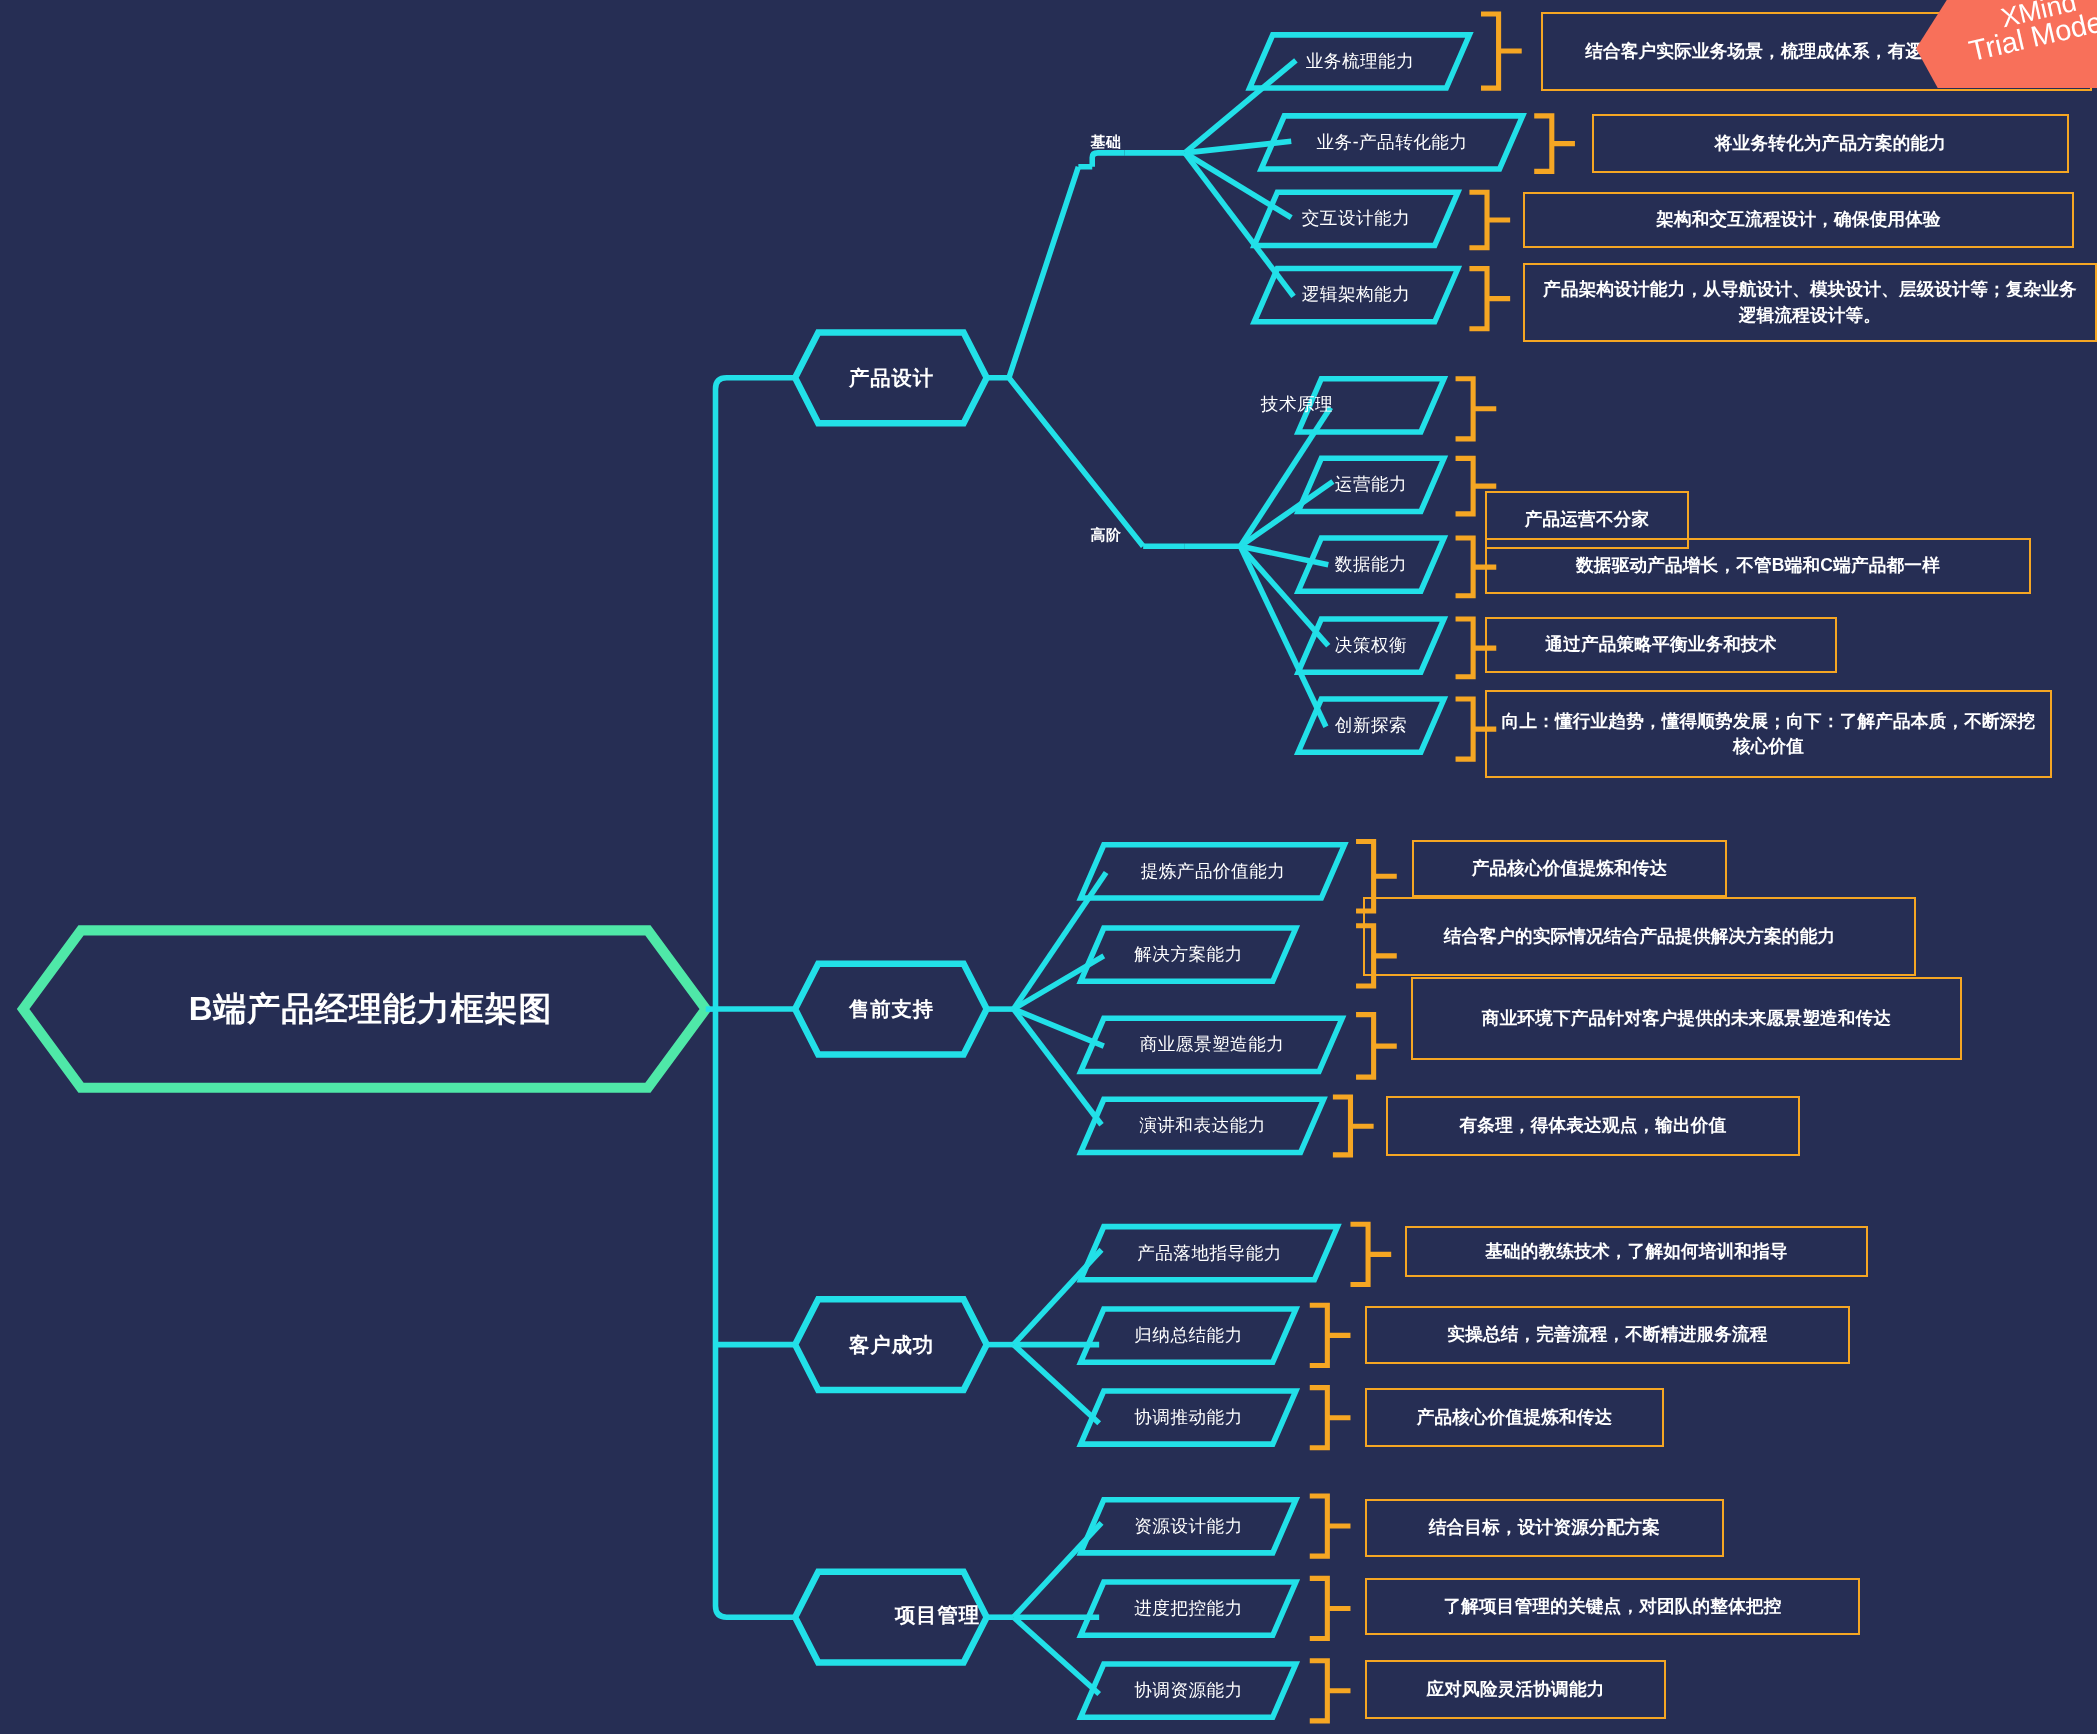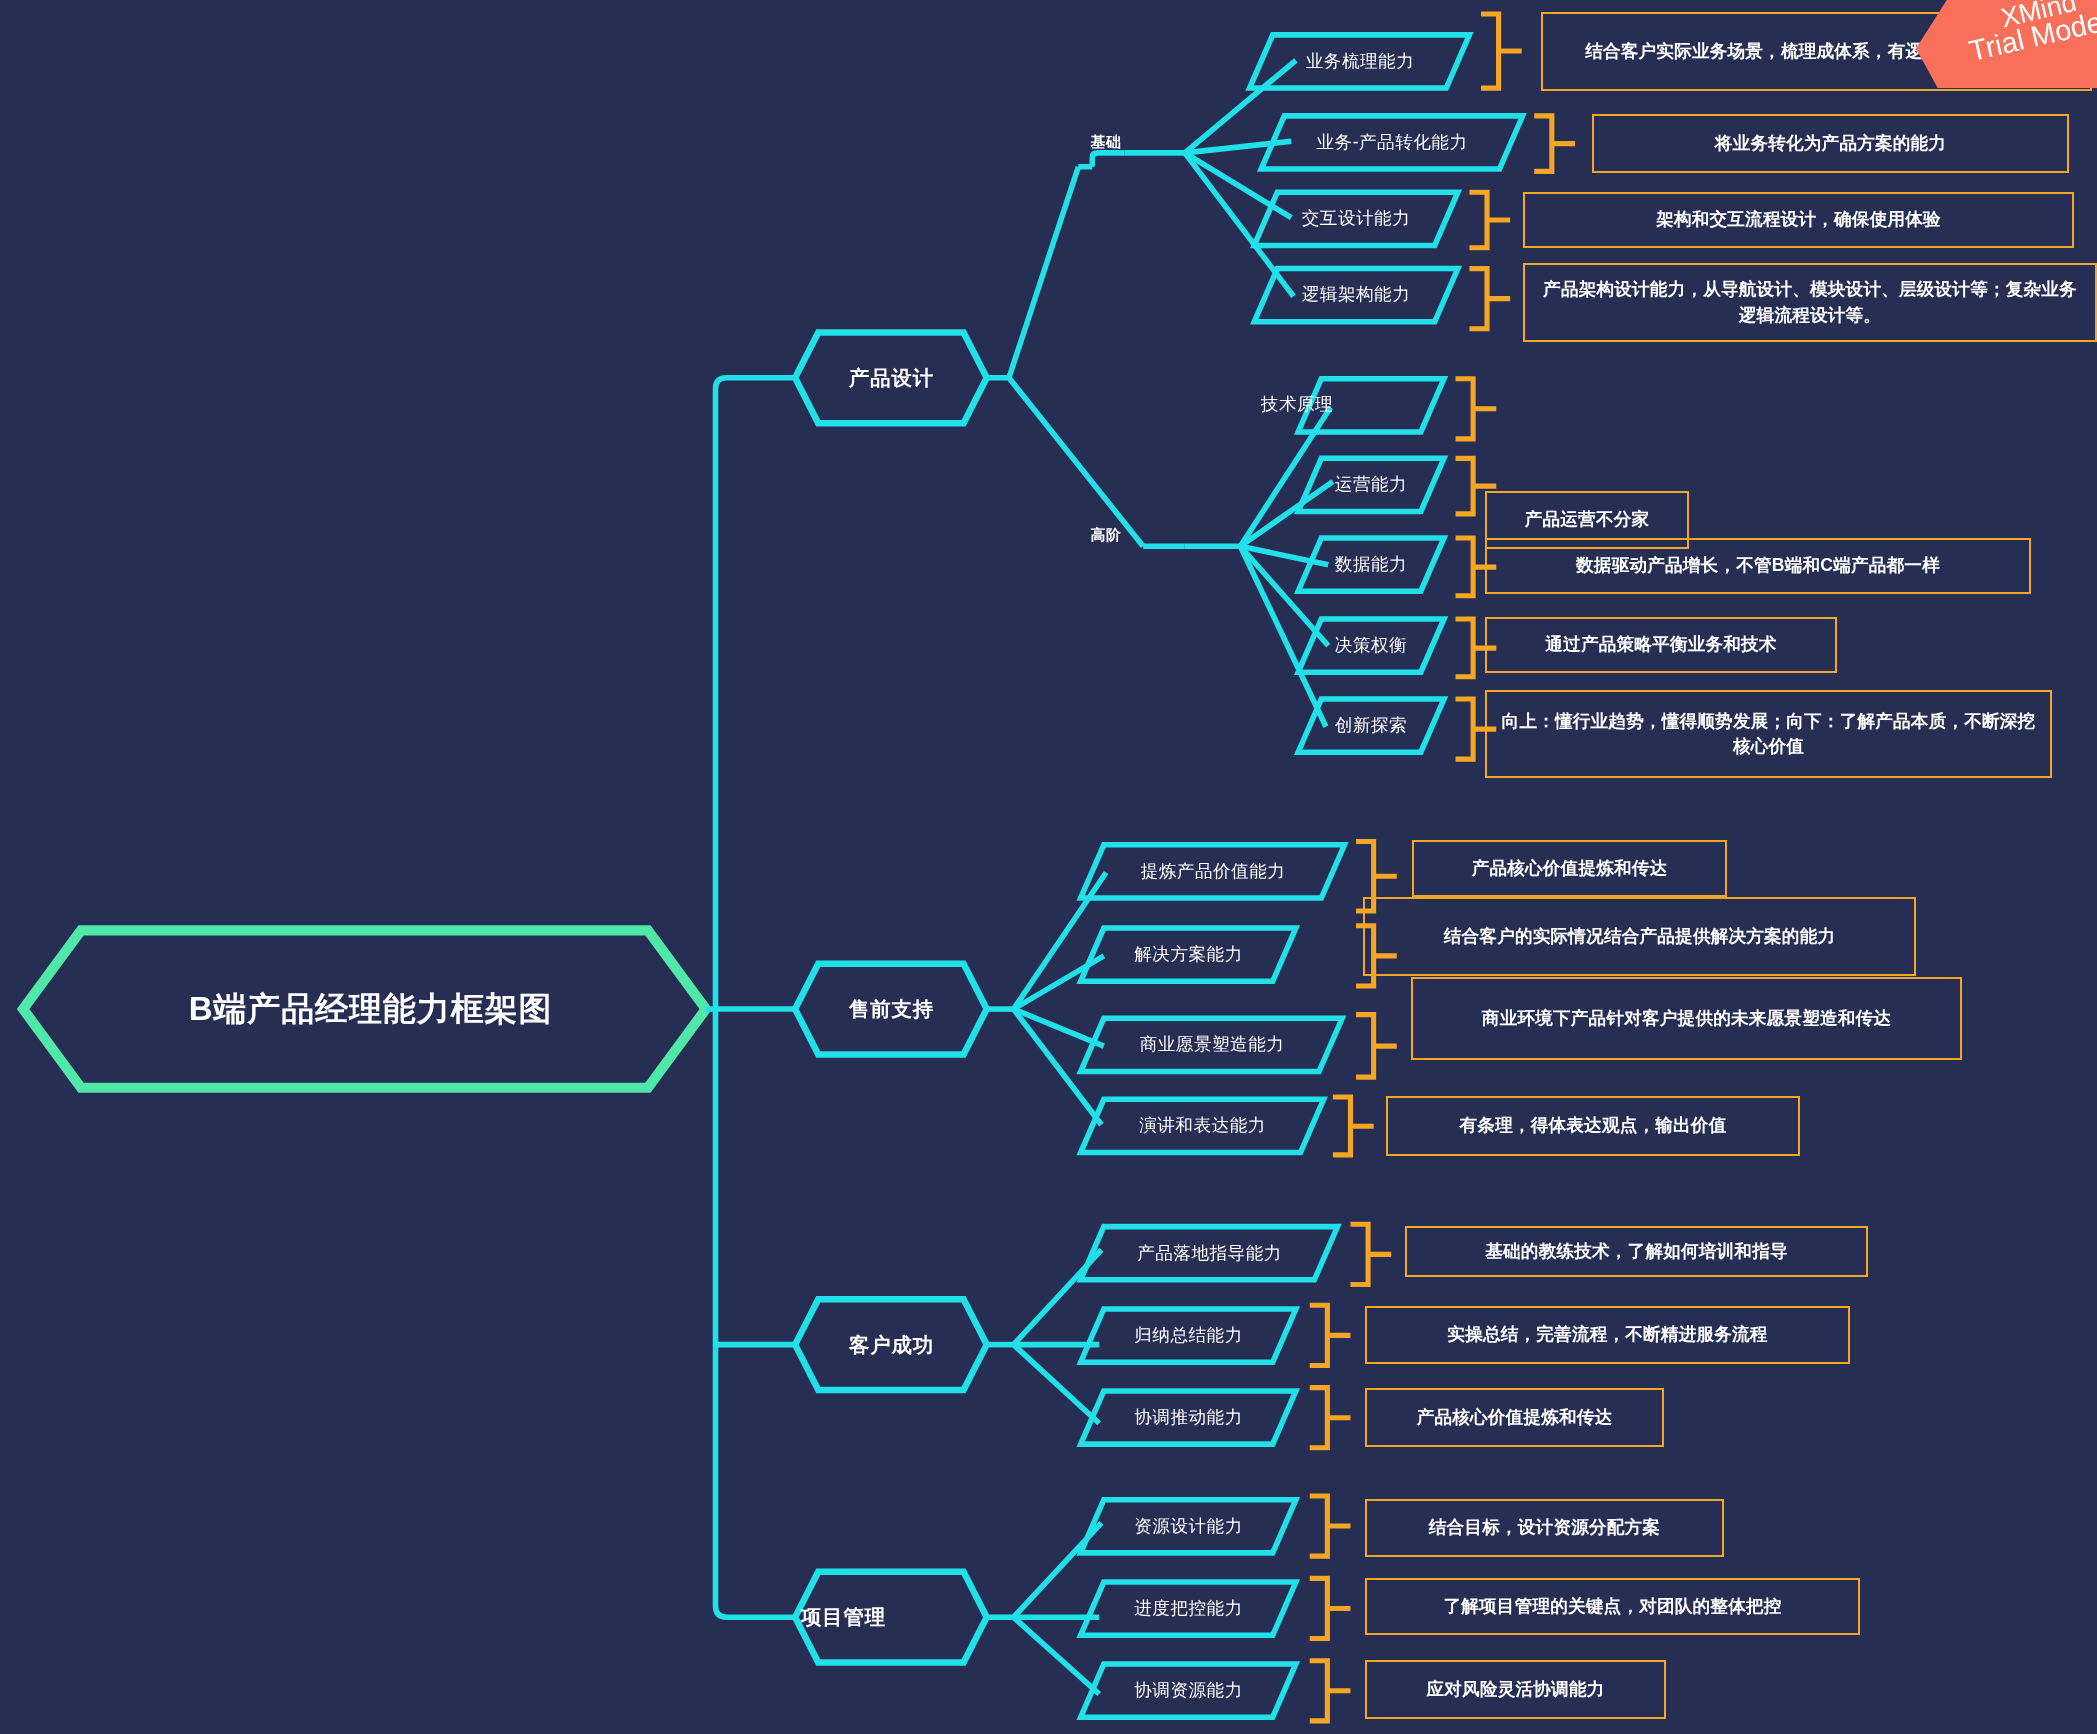--- a/index.html
+++ b/index.html
@@ -213,21 +213,21 @@
       <path d="M2830,3410 h38 v130 h-38 M2868,3475 h50"></path>
       <path d="M2830,3588 h38 v130 h-38 M2868,3653 h50"></path>
     </g>
   </svg>
 
   <div class="node root" style="left:81px;top:954px;width:579px;height:111px;">B端产品经理能力框架图</div>
 
   <div class="node lvl2" style="left:815px;top:352px;width:153px;height:52px;">产品设计</div>
   <div class="node lvl2" style="left:815px;top:983px;width:153px;height:52px;">售前支持</div>
   <div class="node lvl2" style="left:815px;top:1319px;width:153px;height:52px;">客户成功</div>
-  <div class="node lvl2" style="left:767px;top:1591px;width:153px;height:52px;">项目管理</div>
+  <div class="node lvl2" style="left:861px;top:1591px;width:153px;height:52px;font-family:Liberation Mono, monospace;">项目管理</div>
 
   <div class="node lvl3plain" style="left:1069px;top:129px;width:74px;height:26px;">基础</div>
   <div class="node lvl3plain" style="left:1069px;top:522px;width:74px;height:26px;">高阶</div>
 
   <div class="node leaf" style="left:1250px;top:35px;width:220px;height:53px;">业务梳理能力</div>
   <div class="node leaf" style="left:1261px;top:116px;width:262px;height:53px;">业务-产品转化能力</div>
   <div class="node leaf" style="left:1254px;top:192px;width:204px;height:53px;">交互设计能力</div>
   <div class="node leaf" style="left:1254px;top:268px;width:204px;height:53px;">逻辑架构能力</div>
 
   <div class="node leaf" style="left:1224px;top:379px;width:146px;height:53px;font-family:Liberation Mono, monospace;">技术原理</div>

